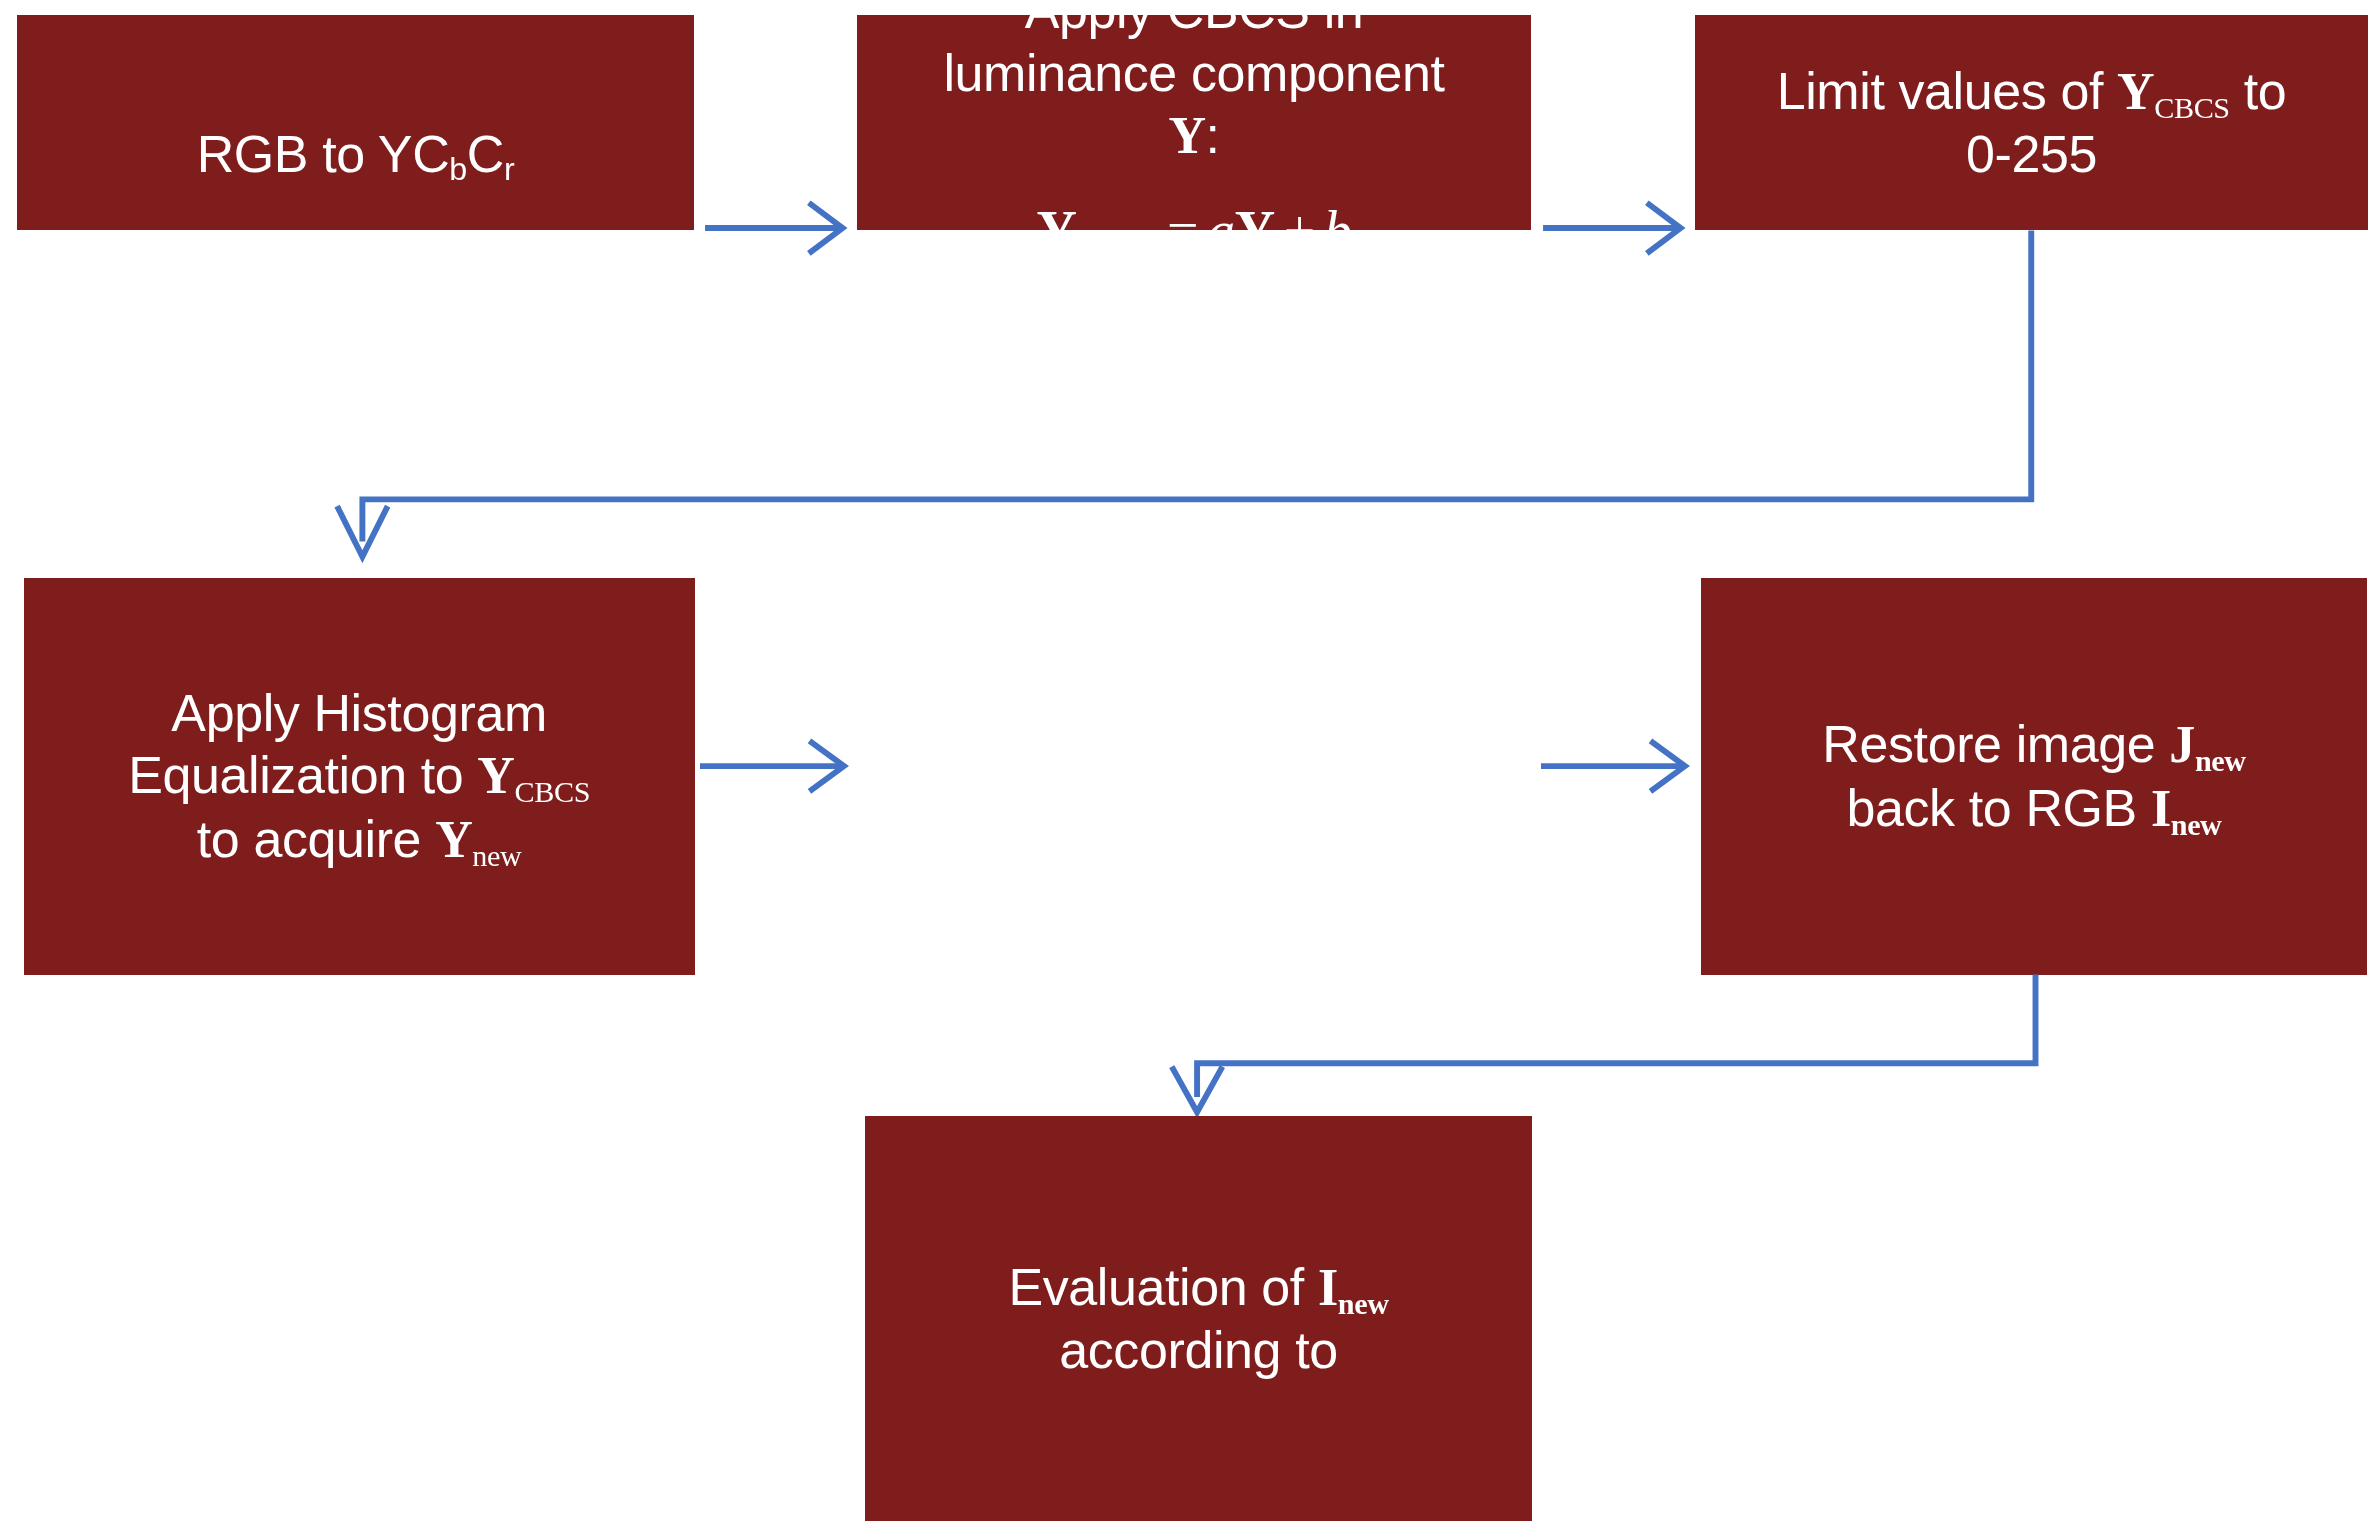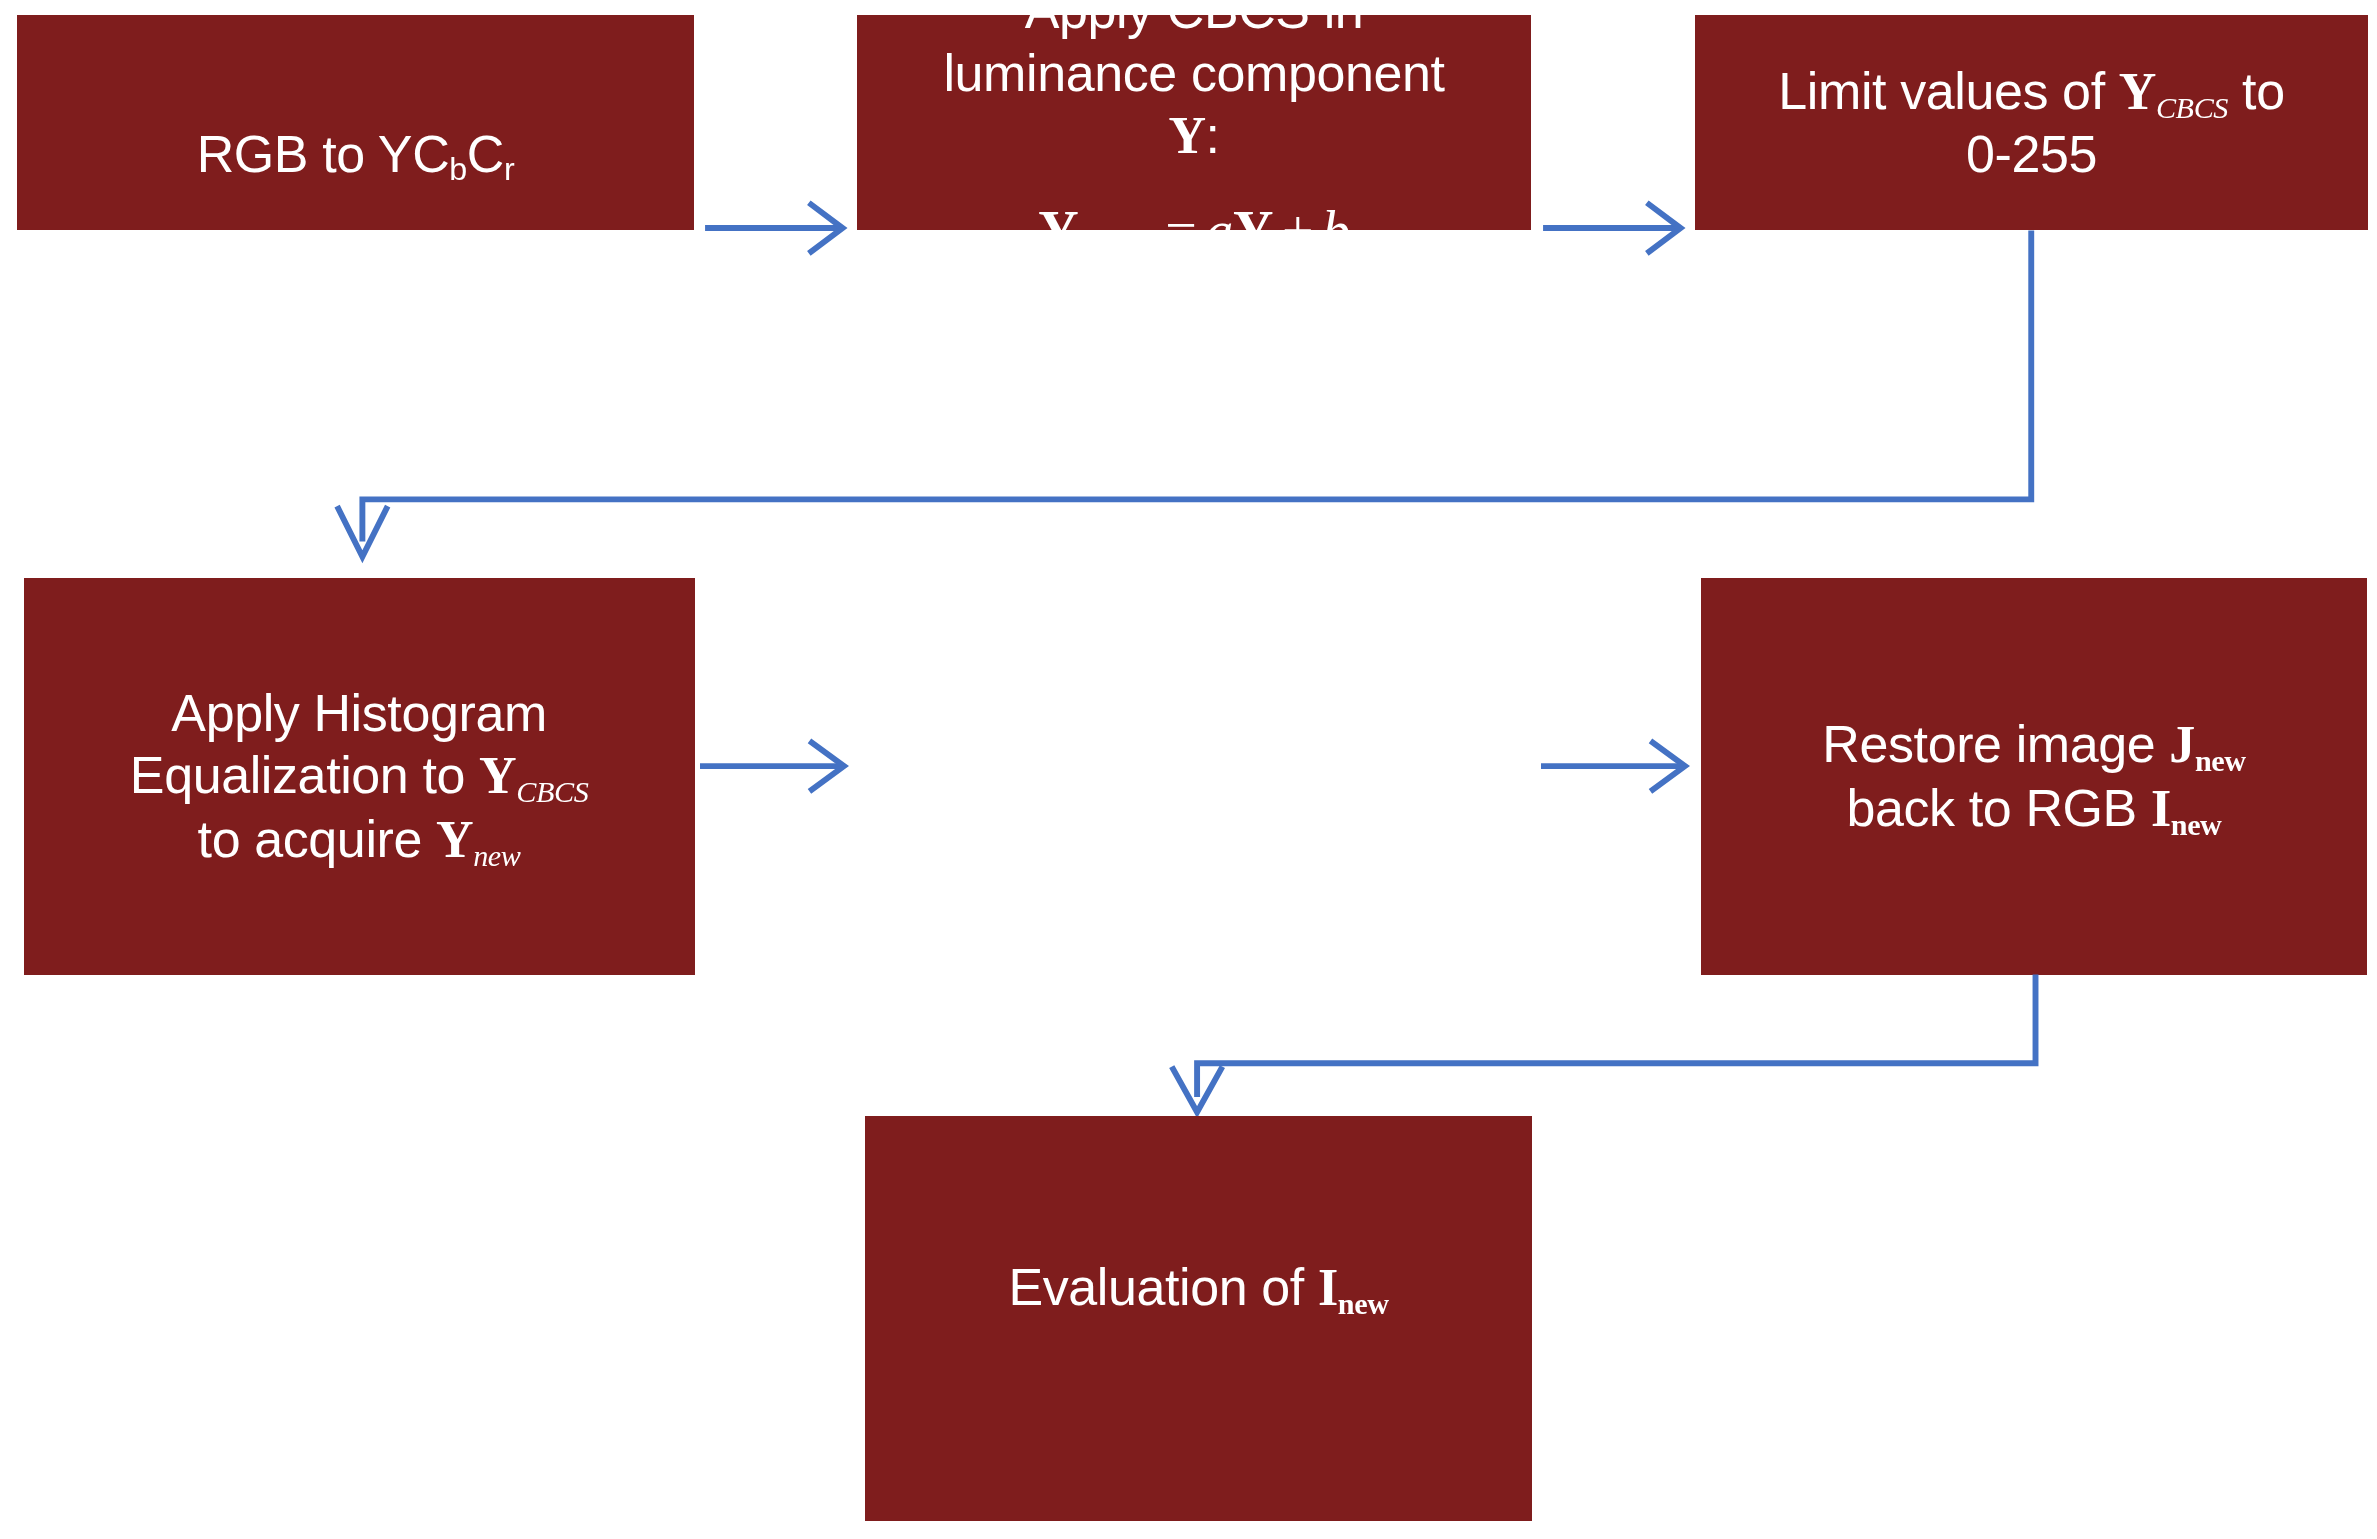--- a/index.html
+++ b/index.html
@@ -46,21 +46,20 @@
   }
   sub {
     font-size: 0.58em;
     vertical-align: baseline;
     position: relative;
     top: 0.30em;
     font-weight: normal;
   }
   sub.itl {
     font-family: "Liberation Serif", serif;
-    font-style: italic;
     margin-top: 35px;
   }
   sub.upr {
     font-family: "Liberation Serif", serif;
     font-style: normal;
     font-weight: bold;
   }
   sub.sml {
     font-size: 0.62em;
     font-family: "Liberation Sans", sans-serif;
@@ -165,18 +164,18 @@
   <div class="conn" style="left:1165px; top:972px; width:895px; height:169px;">
     <svg width="895" height="169" viewBox="0 0 1060 200">
       <polyline points="1031,3 1031,108 38,108 38,148" fill="none" stroke="#4472C4" stroke-width="7"></polyline>
       <polyline points="8,112 38,166 68,112" fill="none" stroke="#4472C4" stroke-width="7"></polyline>
     </svg>
   </div>
 
   <div class="node" style="left:865px; top:1116px; width:667px; height:405px;">
     <div class="txt">
       <span>Evaluation of </span><span class="mb">I</span><sub class="upr">new</sub><br>
-      <br>
+      <span>according to</span><br>
     </div>
   </div>
 
 </div>
 
 
 </body></html>

